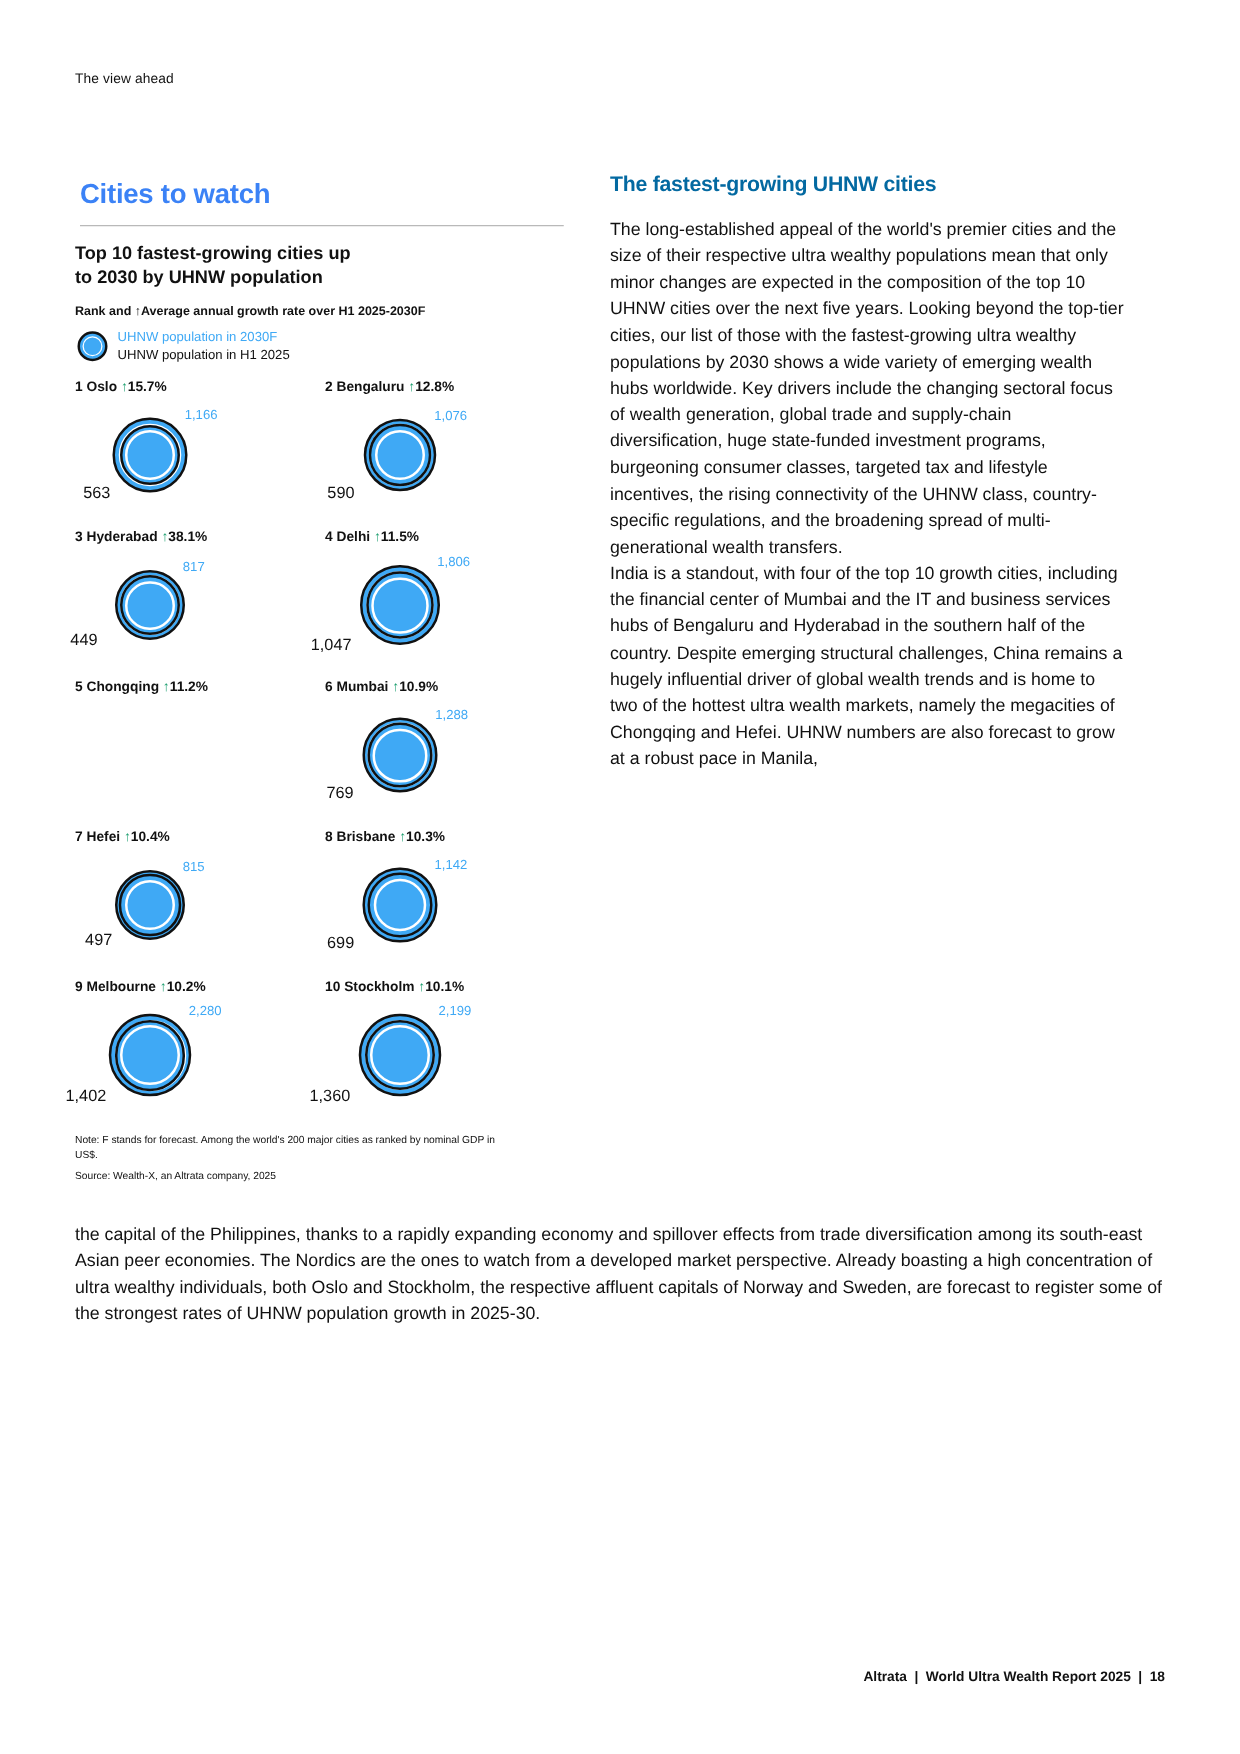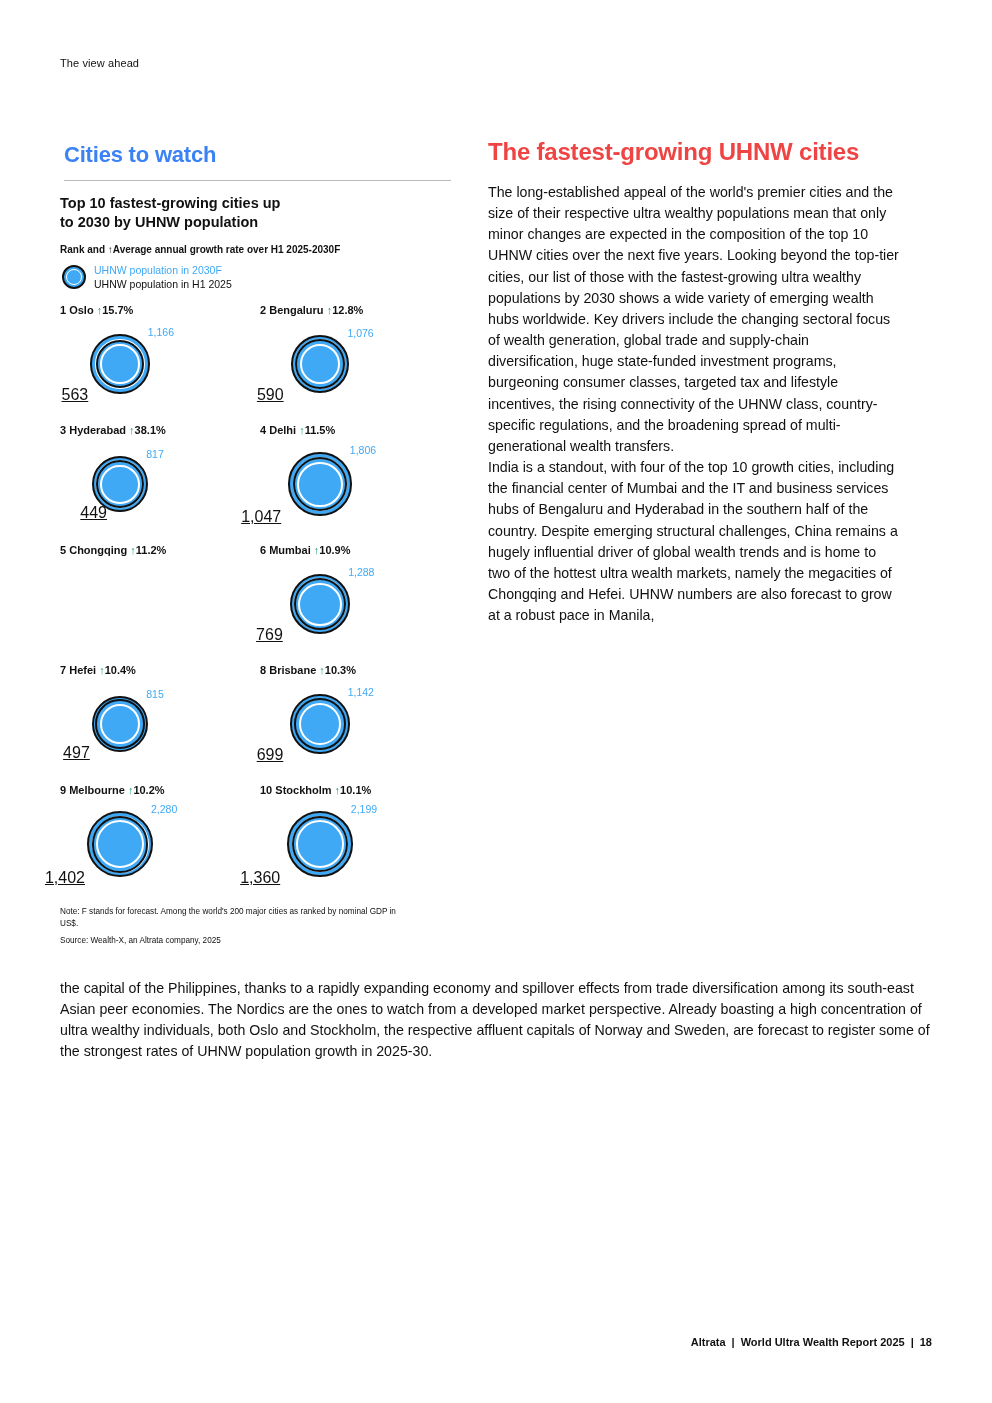--- a/index.html
+++ b/index.html
@@ -146,23 +146,22 @@
     border: 2px solid #ffffff;
     box-sizing: border-box;
   }
   .val-top {
     position: absolute;
     font-size: 10.5px;
     color: #3fa9f5;
   }
   .val-bottom {
     position: absolute;
-    font-size: 16px;
-    color: #111;
-    text-decoration: underline;
+    font-size: 13px;
+    color: #111;
   }
   .note {
     margin-top: 2px;
     font-size: 8.2px;
     line-height: 1.42;
     color: #111;
     width: 350px;
   }
   .source {
     margin-top: 7px;
@@ -171,23 +170,23 @@
   }
 
   
   .right-col {
     position: absolute;
     left: 488px;
     top: 138px;
     width: 412px;
   }
   .right-title {
-    font-size: 24px;
-    font-weight: bold;
-    color: #ef4444;
+    font-size: 17px;
+    font-weight: bold;
+    color: #0369a1;
     margin: 0 0 16px 0;
     letter-spacing: -0.2px;
   }
   .body-text {
     font-size: 14.2px;
     line-height: 1.49;
     color: #111;
     margin: 0;
   }
   .pullquote {
@@ -286,21 +285,21 @@
             <div class="val-top" style="left: 87.4098px; top: 6.59021px;">1,076</div>
             <div class="val-bottom" style="right: 171.41px; top: 65.4098px;">590</div>
           </div>
         </div>
         <div class="cell">
           <div class="cell-head"><span class="rank">3</span> <span>Hyderabad</span> <span class="arrow">↑</span><span>38.1%</span></div>
           <div class="bubble-wrap">
             <div class="bub" style="width: 56.4818px; height: 56.4818px; left: 31.7591px; top: 15.7591px;"></div>
             <div class="bub" style="width: 48.0796px; height: 48.0796px; left: 35.9602px; top: 19.9602px; background: rgb(63, 169, 245);"></div>
             <div class="val-top" style="left: 86.2409px; top: 7.75909px;">817</div>
-            <div class="val-bottom" style="right: 153px; top: 64.2409px;">449</div>
+            <div class="val-bottom" style="right: 182px; top: 64.2409px;">449</div>
           </div>
         </div>
         <div class="cell">
           <div class="cell-head"><span class="rank">4</span> <span>Delhi</span> <span class="arrow">↑</span><span>11.5%</span></div>
           <div class="bubble-wrap">
             <div class="bub" style="width: 63.6012px; height: 63.6012px; left: 28.1994px; top: 12.1994px;"></div>
             <div class="bub" style="width: 54.1546px; height: 54.1546px; left: 32.9227px; top: 16.9227px; background: rgb(63, 169, 245);"></div>
             <div class="val-top" style="left: 89.8006px; top: 4.19939px;">1,806</div>
             <div class="val-bottom" style="right: 173.801px; top: 67.8006px;">1,047</div>
           </div>

